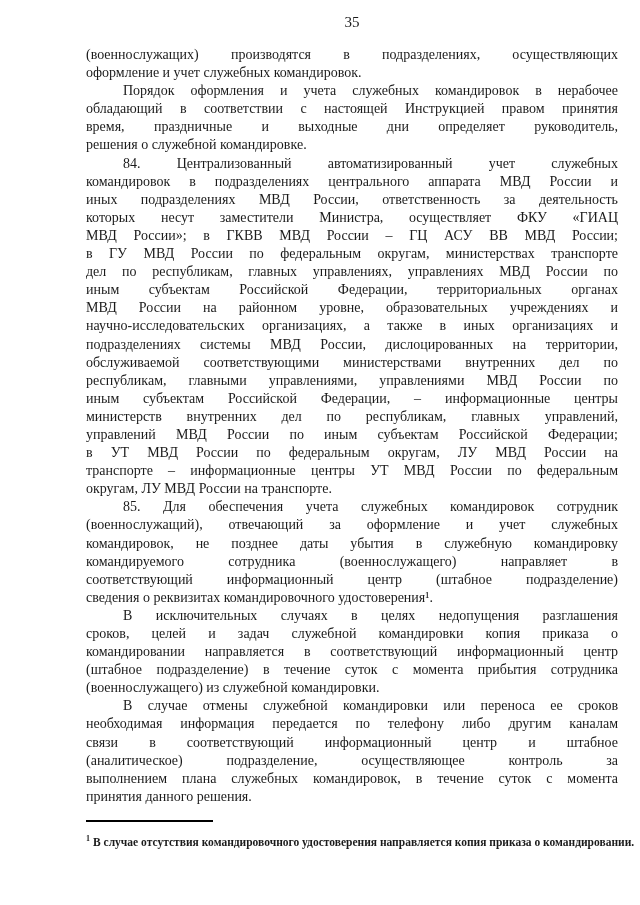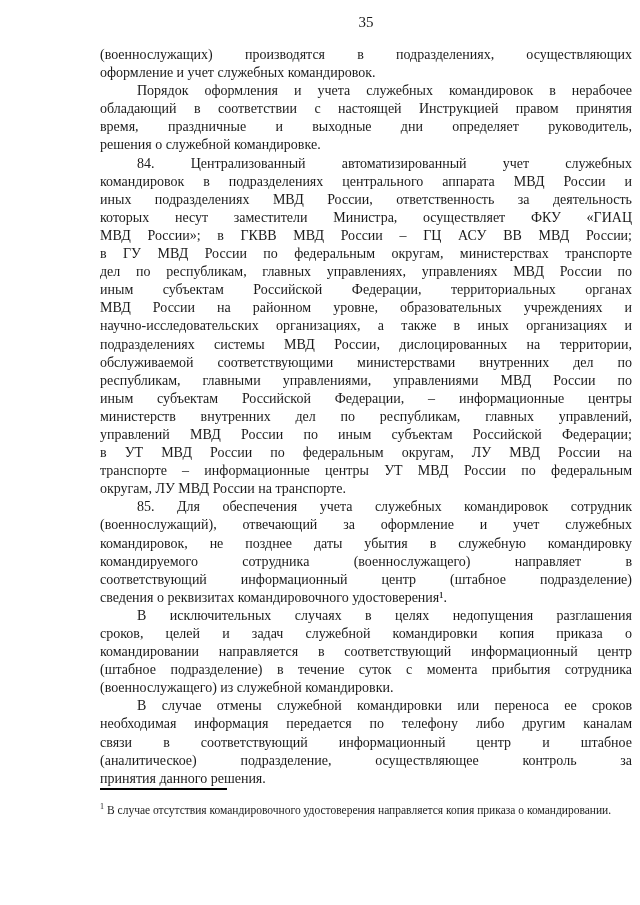--- a/index.html
+++ b/index.html
@@ -4,33 +4,33 @@
 <style>
   html, body { margin: 0; padding: 0; }
   body {
     width: 640px; height: 905px;
     background: #ffffff;
     color: #1b1b1b;
     font-family: "Liberation Serif", serif;
     position: relative;
     overflow: hidden;
   }
-  .page { position: absolute; inset: 0; background: #ffffff; margin-left: 14px; }
+  .page { position: absolute; inset: 0; background: #ffffff; }
   .page-number {
     position: absolute; top: 14px; left: 86px; width: 532px;
     text-align: center; font-size: 15px;
   }
   .content {
     position: absolute; top: 46px; left: 86px; width: 532px;
     font-size: 14px; line-height: 18.1px;
   }
   .line { text-align: justify; text-align-last: justify; }
   .line.first { text-indent: 37px; }
   .line.last { text-align-last: left; }
-  .footnote-area { position: absolute; left: 86px; top: 788px; width: 532px; }
+  .footnote-area { position: absolute; left: 86px; top: 820px; width: 532px; font-weight: bold; }
   .footnote-sep {
     width: 127px; height: 0;
     border: none; border-top: 2px solid #000000;
     margin: 0 0 10px 0;
   }
   .footnote { font-size: 11.5px; line-height: 14px; white-space: nowrap; }
   .footnote sup { font-size: 8px; margin-right: 3px; }
 </style>
 </head>
 <body>
@@ -73,20 +73,21 @@
       <div class="line last">сведения о реквизитах командировочного удостоверения¹.</div>
       <div class="line first">В исключительных случаях в целях недопущения разглашения</div>
       <div class="line">сроков, целей и задач служебной командировки копия приказа о</div>
       <div class="line">командировании направляется в соответствующий информационный центр</div>
       <div class="line">(штабное подразделение) в течение суток с момента прибытия сотрудника</div>
       <div class="line last">(военнослужащего) из служебной командировки.</div>
       <div class="line first">В случае отмены служебной командировки или переноса ее сроков</div>
       <div class="line">необходимая информация передается по телефону либо другим каналам</div>
       <div class="line">связи в соответствующий информационный центр и штабное</div>
       <div class="line">(аналитическое) подразделение, осуществляющее контроль за</div>
+      <div class="line">выполнением плана служебных командировок, в течение суток с момента</div>
       <div class="line last">принятия данного решения.</div>
     </div>
 
   <div class="footnote-area">
     <hr class="footnote-sep">
     <div class="footnote"><sup>1</sup><span>В случае отсутствия командировочного удостоверения направляется копия приказа о командировании.</span></div>
   </div>
 
 </div>
 

